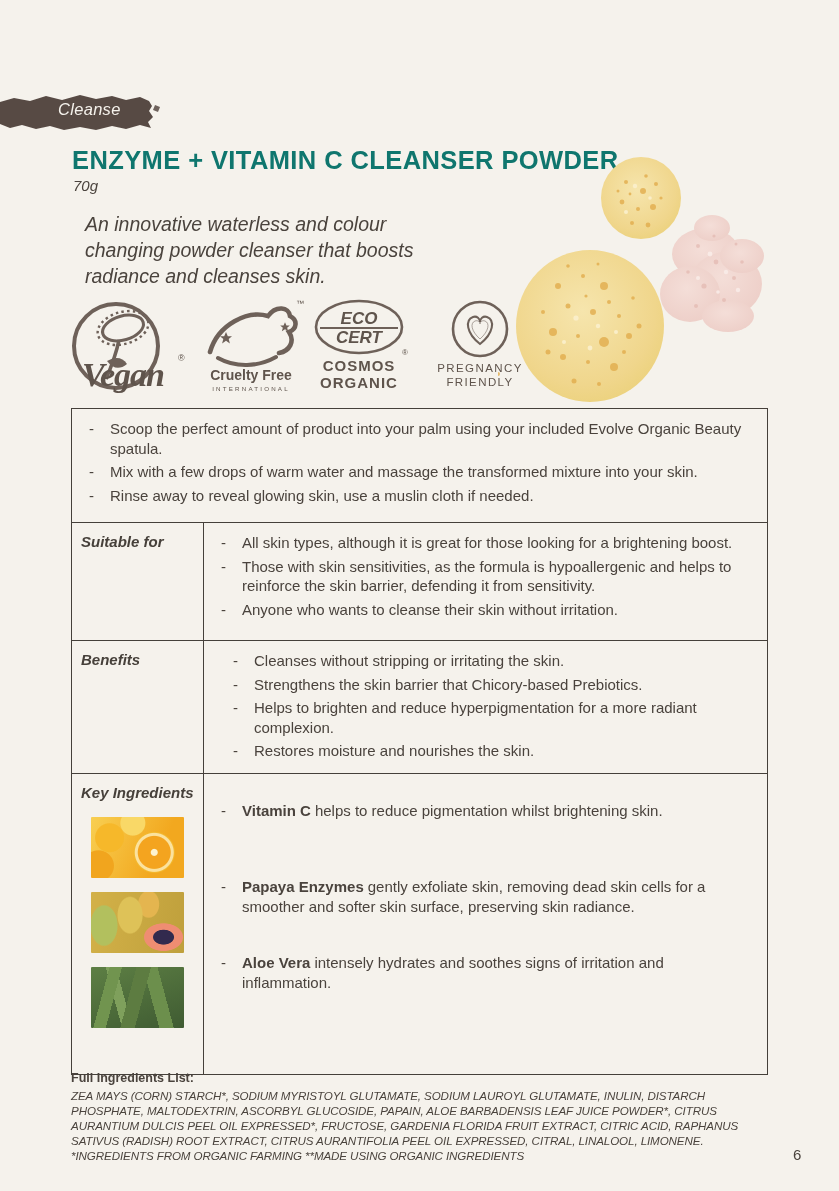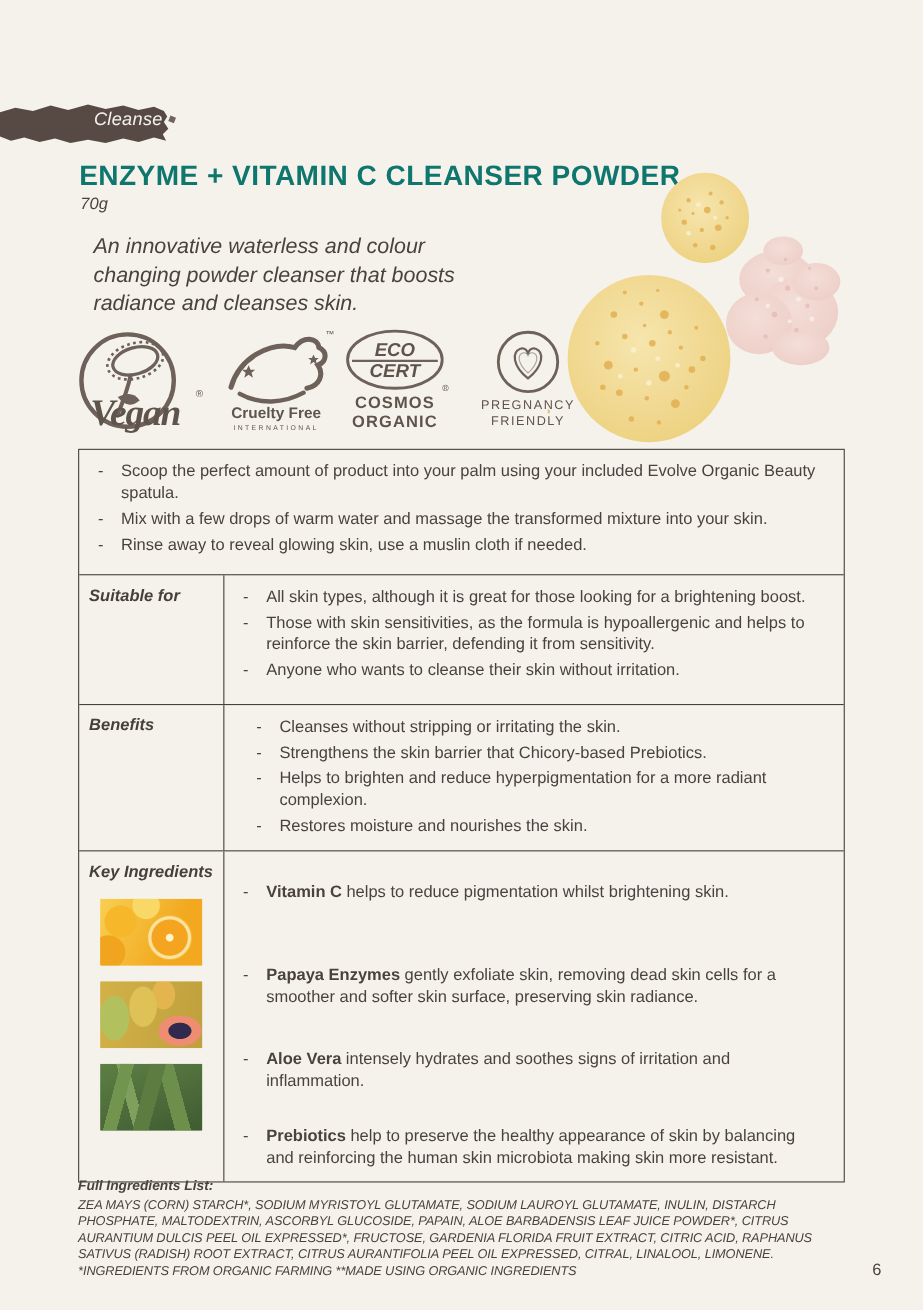--- a/index.html
+++ b/index.html
@@ -7,21 +7,21 @@
   body { font-family:"Liberation Sans", sans-serif; }
   .page {
     position:relative; width:839px; height:1191px;
     background:#f5f2ec; color:#4a433d; overflow:hidden;
     margin:0 auto;
   }
 
   
   .banner { position:absolute; left:0; top:93px; width:164px; height:40px; }
   .banner-label {
-    position:absolute; left:58px; top:100px; width:90px; text-align:right;
+    position:absolute; left:58px; top:100px; width:90px; text-align:left;
     font-style:italic; font-size:16.5px; color:#f5f2ec; letter-spacing:.3px;
   }
 
   
   .title {
     position:absolute; left:72px; top:146px; width:600px;
     font-size:25.5px; font-weight:bold; letter-spacing:.4px; color:#0f766e;
   }
   .weight { position:absolute; left:73px; top:177px; font-style:italic; font-size:15px; }
   .description {
@@ -87,21 +87,21 @@
       linear-gradient(160deg, #5d7f44, #3f5b32);
   }
   .ki-content { padding-top:27px; }
   .ki-name { font-weight:bold; margin-right:4px; }
   .ki-b2 { margin-top:57px; }
   .ki-b3 { margin-top:37px; }
   .ki-b4 { margin-top:31px; }
 
   
   .full-ing { position:absolute; left:71px; top:1071px; width:706px; }
-  .full-ing-label { font-size:12.5px; font-weight:bold; font-style:italic; margin-bottom:3px; }
+  .full-ing-label { font-size:12.5px; font-weight:bold; margin-bottom:3px; }
   .full-ing-text {
     font-size:11.6px; font-style:italic; line-height:15px;
     letter-spacing:-0.1px; color:#4a433d;
   }
 
   .page-number { position:absolute; left:793px; top:1146px; font-size:15px; color:#4a433d; }
 </style>
 </head>
 <body>
 
@@ -324,23 +324,20 @@
       <div class="tcontent ki-content">
         <div class="bullet">
           <span class="btxt"><span class="ki-name">Vitamin C</span><span>helps to reduce pigmentation whilst brightening skin.</span></span>
         </div>
         <div class="bullet ki-b2">
           <span class="btxt"><span class="ki-name">Papaya Enzymes</span><span>gently exfoliate skin, removing dead skin cells for a smoother and softer skin surface, preserving skin radiance.</span></span>
         </div>
         <div class="bullet ki-b3">
           <span class="btxt"><span class="ki-name">Aloe Vera</span><span>intensely hydrates and soothes signs of irritation and inflammation.</span></span>
         </div>
-        <div class="bullet ki-b4">
-          <span class="btxt"><span class="ki-name">Prebiotics</span><span>help to preserve the healthy appearance of skin by balancing and reinforcing the human skin microbiota making skin more resistant.</span></span>
-        </div>
       </div>
     </div>
   </div>
 
   <div class="full-ing">
     <div class="full-ing-label">Full Ingredients List:</div>
     <div class="full-ing-text">ZEA MAYS (CORN) STARCH*, SODIUM MYRISTOYL GLUTAMATE, SODIUM LAUROYL GLUTAMATE, INULIN, DISTARCH PHOSPHATE, MALTODEXTRIN, ASCORBYL GLUCOSIDE, PAPAIN, ALOE BARBADENSIS LEAF JUICE POWDER*, CITRUS AURANTIUM DULCIS PEEL OIL EXPRESSED*, FRUCTOSE, GARDENIA FLORIDA FRUIT EXTRACT, CITRIC ACID, RAPHANUS SATIVUS (RADISH) ROOT EXTRACT, CITRUS AURANTIFOLIA PEEL OIL EXPRESSED, CITRAL, LINALOOL, LIMONENE. *INGREDIENTS FROM ORGANIC FARMING **MADE USING ORGANIC INGREDIENTS</div>
   </div>
 
   <div class="page-number">6</div>

